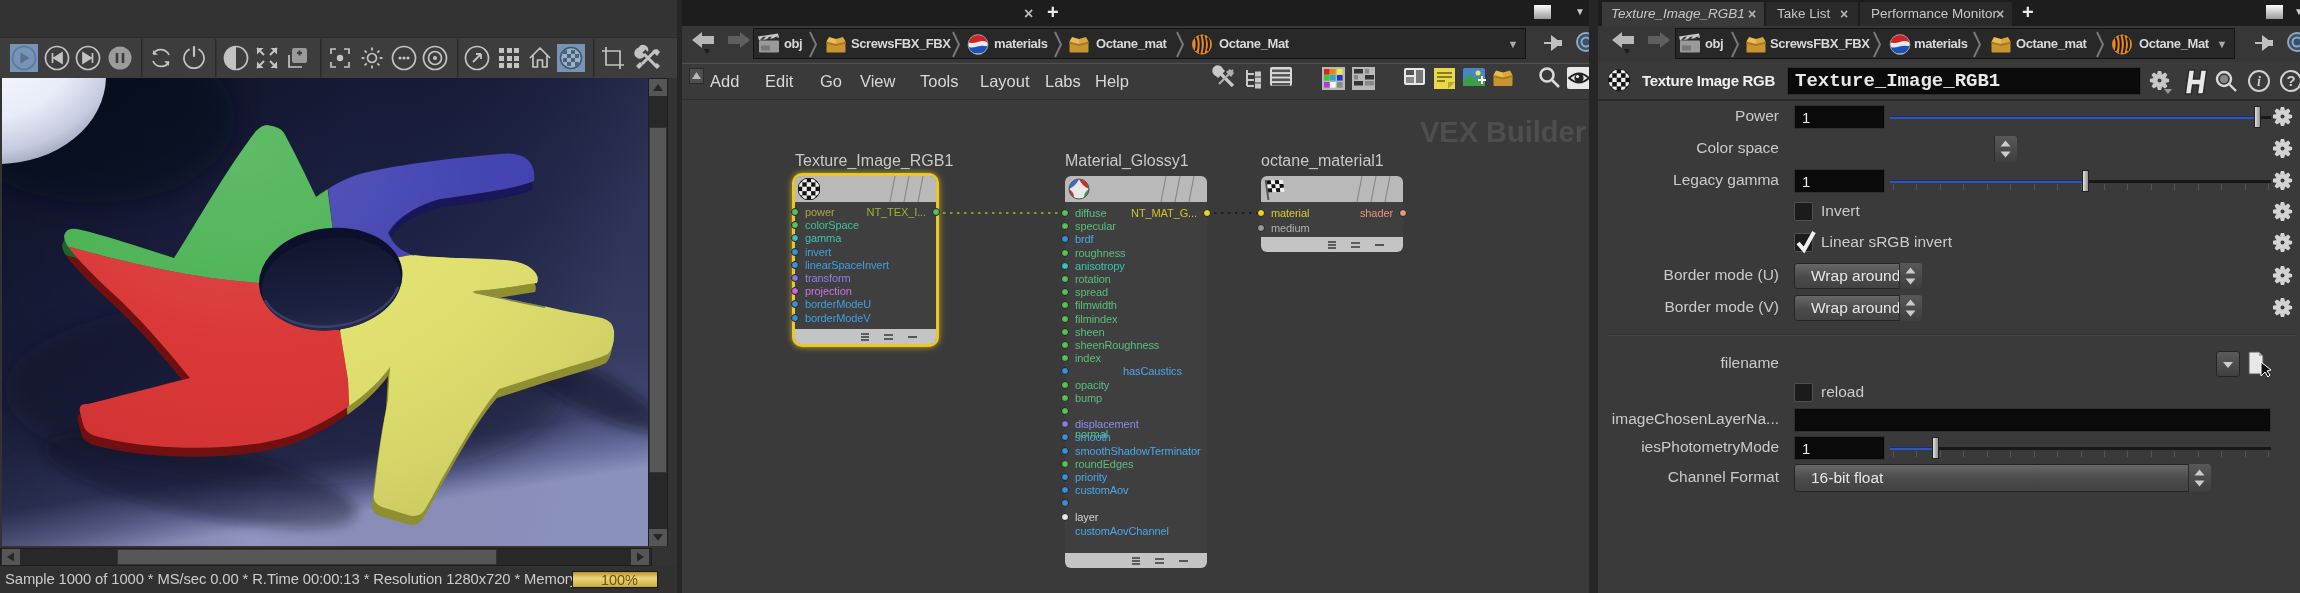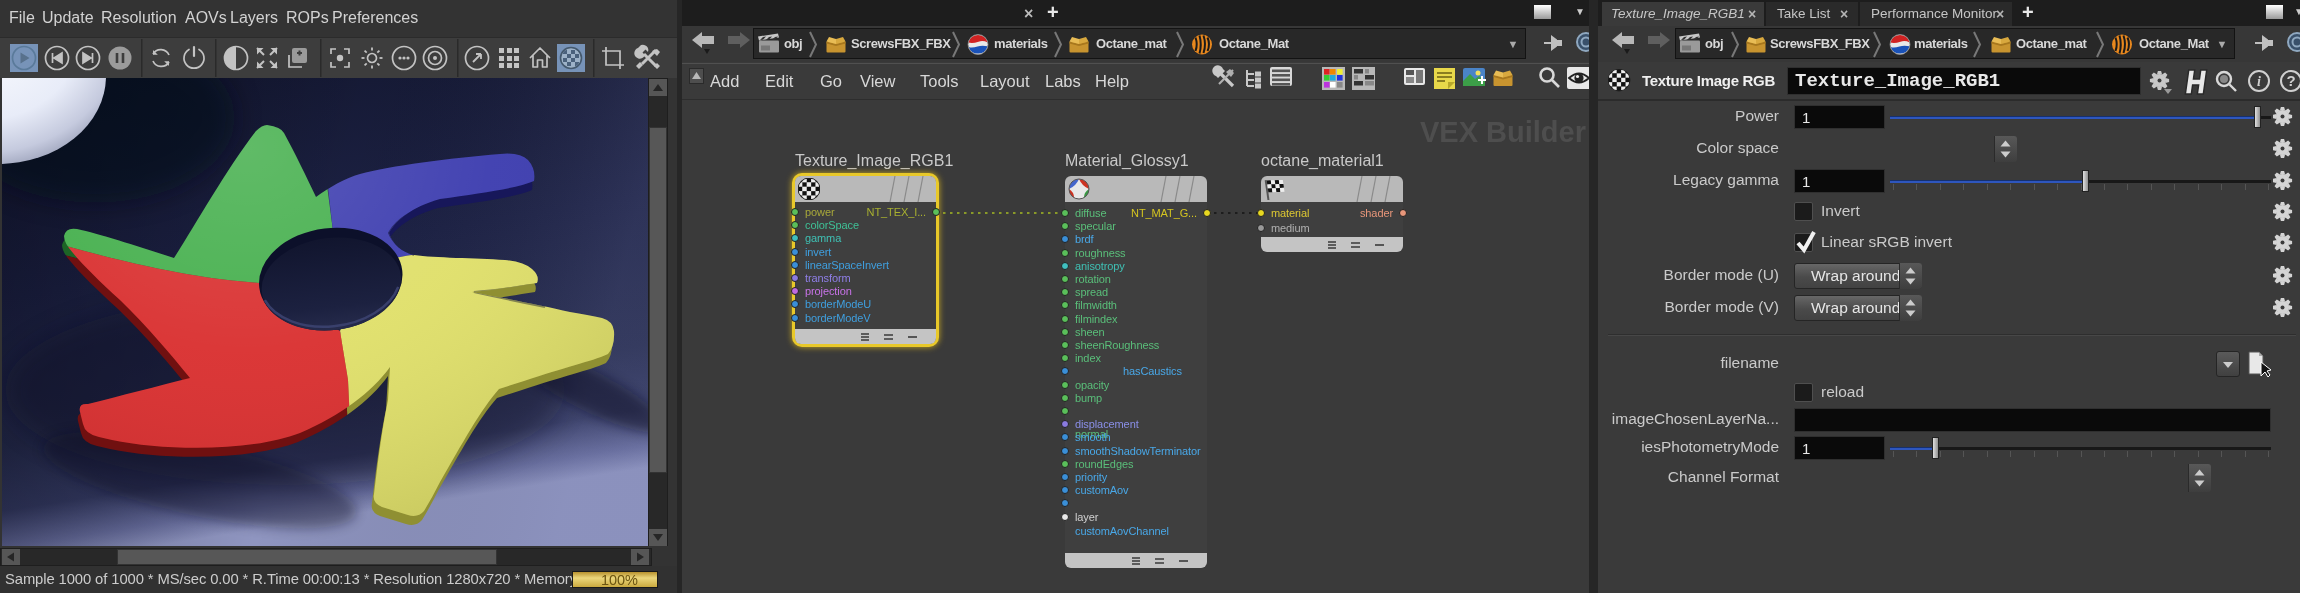--- a/index.html
+++ b/index.html
@@ -27,29 +27,20 @@
 .dot { position:absolute; width:8px; height:8px; border-radius:50%; }
 .plabel { position:absolute; color:#cacaca; font-size:15.5px; text-align:right; width:230px; white-space:nowrap;}
 .pfield { position:absolute; background:#0a0a0a; border:1px solid #2f2f2f; color:#e8e8e8; font-size:15px; }
 .pfield span { position:absolute; left:7px; top:3px; }
 .dropdown { position:absolute; background:linear-gradient(#676767,#4a4a4a 55%,#424242); border:1px solid #252525; border-radius:3px; color:#e6e6e6; font-size:15.5px; }
 .checkbox { position:absolute; width:19px; height:19px; background:#1b1b1b; border:1px solid #4f4f4f; border-radius:2px; }
 .clabel { position:absolute; color:#cacaca; font-size:15.5px; }
 </style></head><body>
 <div id="page">
     <div id="left">
-      <div id="lmenu">
-        <span style="left:9px">File</span>
-        <span style="left:42px">Update</span>
-        <span style="left:101px">Resolution</span>
-        <span style="left:185px">AOVs</span>
-        <span style="left:230px">Layers</span>
-        <span style="left:286px">ROPs</span>
-        <span style="left:332px">Preferences</span>
-      </div>
       <div id="ltoolbar"></div>
       <svg class="abs" style="left:0px;top:37px;" width="677" height="42" viewBox="0 0 677 42">
         <rect x="10" y="7" width="28" height="28" fill="#7793b8"></rect>
         <rect x="557" y="7" width="28" height="28" fill="#7793b8"></rect>
         <g transform="translate(24.000000,21)">
           <circle r="11.5" fill="none" stroke="#5a7a9a" stroke-width="1.7"></circle>
           <path d="M -3.5 -5.5 L 5.5 0 L -3.5 5.5 Z" fill="#58718c"></path>
         </g>
         <g transform="translate(57.000000,21)">
           <circle r="11.5" fill="none" stroke="#c3c3c3" stroke-width="1.7"></circle>
@@ -1006,19 +997,22 @@
         <div class="abs" style="left:505.937500px;top:350px;width:1px;height:6px;background:#555555;"></div>
         <div class="abs" style="left:529.375000px;top:350px;width:1px;height:6px;background:#555555;"></div>
         <div class="abs" style="left:552.812500px;top:350px;width:1px;height:6px;background:#555555;"></div>
         <div class="abs" style="left:576.250000px;top:350px;width:1px;height:6px;background:#555555;"></div>
         <div class="abs" style="left:599.687500px;top:350px;width:1px;height:6px;background:#555555;"></div>
         <div class="abs" style="left:623.125000px;top:350px;width:1px;height:6px;background:#555555;"></div>
         <div class="abs" style="left:646.562500px;top:350px;width:1px;height:6px;background:#555555;"></div>
         <div class="abs" style="left:670.000000px;top:350px;width:1px;height:6px;background:#555555;"></div>
         <div class="abs" style="left:334px;top:336px;width:7px;height:22px;background:linear-gradient(90deg,#e0e0e0,#909090);border:1px solid #222;"></div>
         <div class="plabel" style="left:-49px;top:367px;">Channel Format</div>
+        <div class="dropdown" style="left:196px;top:363px;width:417px;height:28px;">
+          <span style="position:absolute;left:16px;top:4px;">16-bit float</span>
+        </div>
         <div class="abs" style="left:590px;top:363px;width:23px;height:28px;background:linear-gradient(#585858,#3e3e3e);border-left:1px solid #2a2a2a;border-radius:0 3px 3px 0;"></div>
         <svg class="abs" style="left:590px;top:363px;" width="23" height="28" viewBox="0 0 23 28">
           <path d="M 6.500000 11.500000 L 16.500000 11.500000 L 11.500000 5.500000 Z" fill="#ccc"></path>
           <path d="M 6.500000 16.500000 L 16.500000 16.500000 L 11.500000 22.500000 Z" fill="#ccc"></path>
         </svg>
       </div>
     </div>
   </div>
 </body></html>

